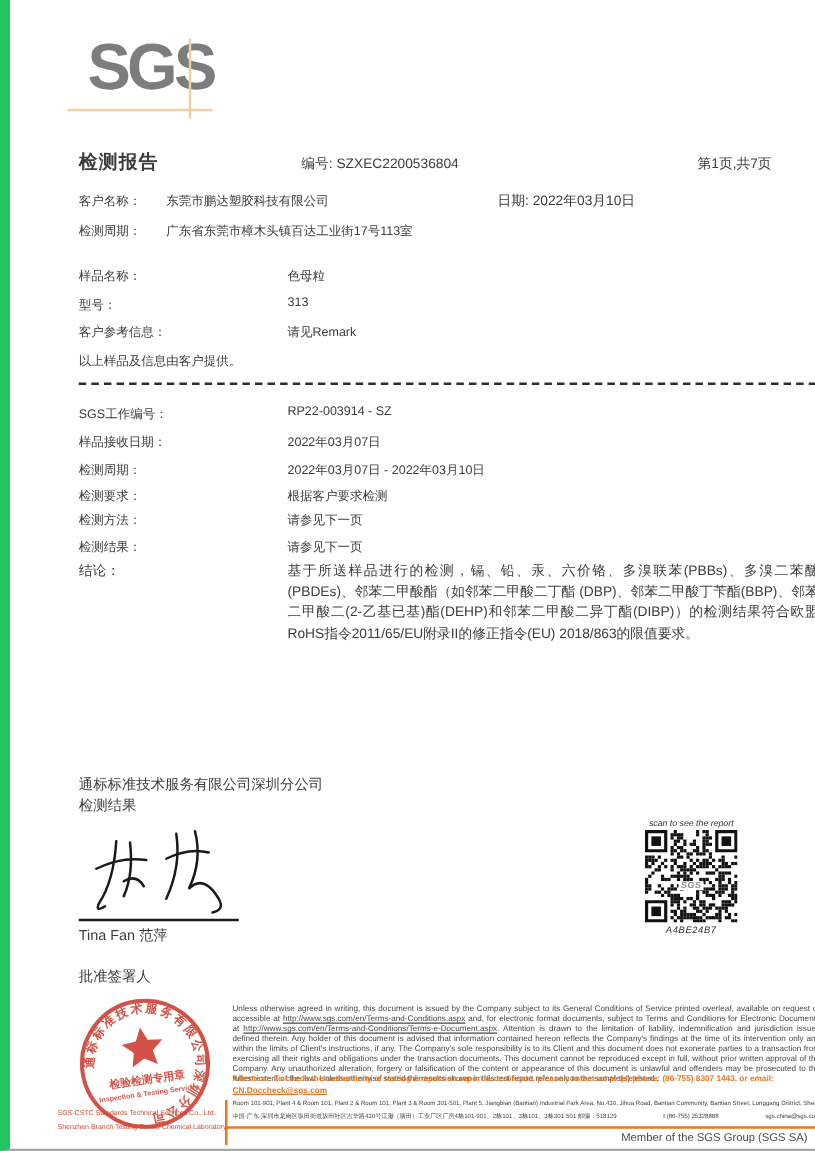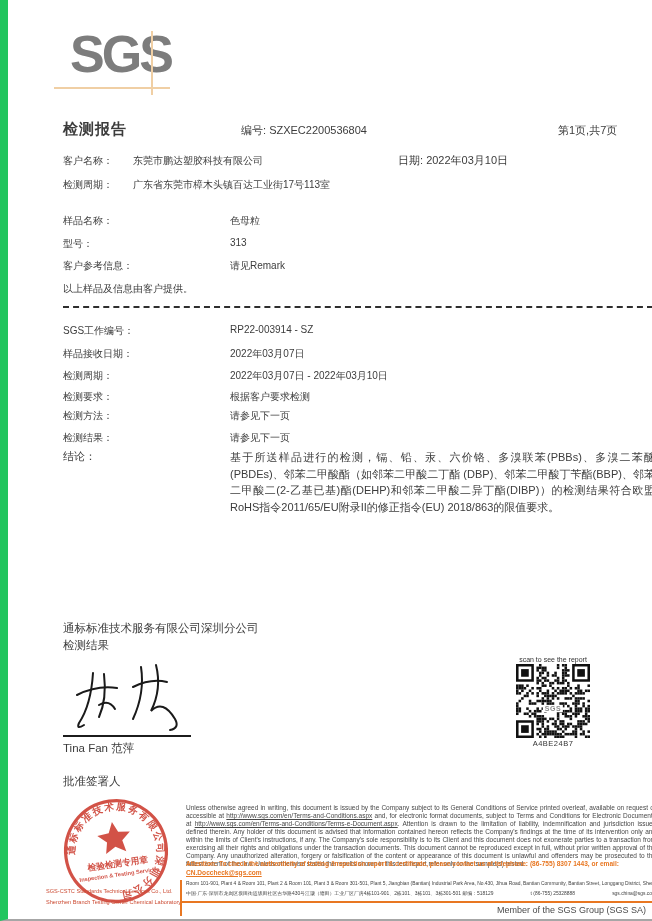--- a/index.html
+++ b/index.html
@@ -35,21 +35,21 @@
   #conclusion-row .lab { flex:0 0 167px; }
   #conclusion-row .par { width:425px; line-height:1.52; text-align:justify; }
   
   #sign-block { position:absolute; left:55px; top:620px; width:300px; font-size:11.5px; }
   #sign-block .l1 { line-height:1.45; }
   .sig-svg { margin-top:8px; margin-left:6px; display:block; }
   .sig-line { width:128px; border-bottom:2px solid #1c1c1c; margin-top:-4px; }
   .sig-name { margin-top:4px; font-size:11.5px; }
   .sig-title { margin-top:18px; font-size:11.5px;font-family:Liberation Mono, monospace; }
   
-  #qr-block { position:absolute; left:503px; top:656px; width:84px; text-align:center; }
+  #qr-block { position:absolute; left:503px; top:656px; width:84px; text-align:center;font-style:italic; }
   #qr-block .cap { font-size:7px; color:#333; white-space:nowrap; }
   #qr-block .code { font-size:7.5px; color:#333; letter-spacing:.5px; }
   #qr-svg { display:block; margin:1px auto; }
   .qr-center-lbl { position:absolute; left:50%; top:41px; transform:translateX(-50%);
     background:#fff; color:#8a8a8a; font-size:7px; font-weight:bold; padding:0 2px; letter-spacing:.5px; }
   
   #stamp { position:absolute; left:52px; top:796px; width:112px; height:110px; }
   .stamp-co { position:absolute; left:38px; top:886px; width:150px; color:#cc4b33; font-size:5.6px; line-height:1.9; }
   #foot-divider-v { position:absolute; left:172px; top:880px; width:2px; height:36px; background:#e87722; }
   #foot-line-h { position:absolute; left:172px; top:901px; width:476px; height:2px; background:#e87722; }

